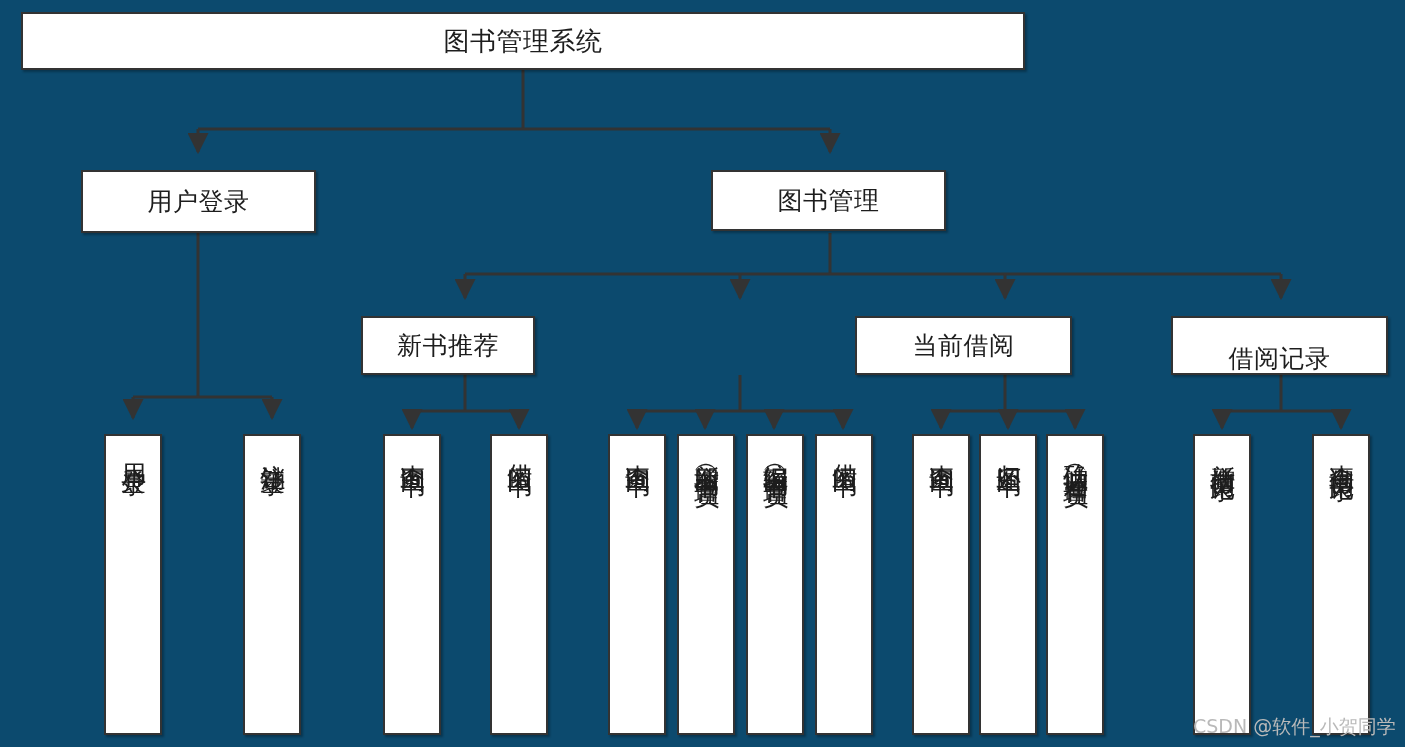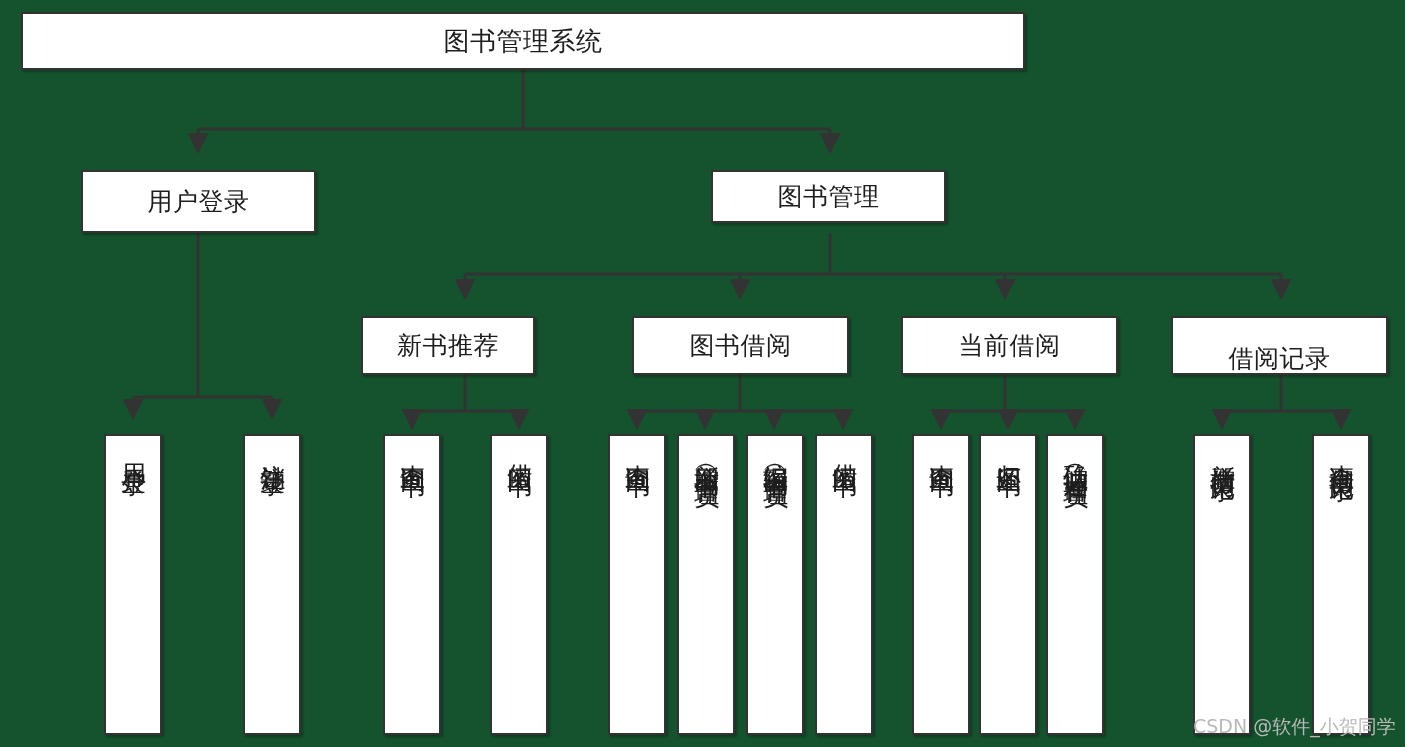--- a/index.html
+++ b/index.html
@@ -8,21 +8,21 @@
     padding: 0;
     background: #ffffff;
   }
   body {
     font-family: "DejaVu Sans", "Liberation Sans", sans-serif;
   }
   #canvas {
     position: relative;
     width: 1405px;
     height: 747px;
-    background: #14532d;
+    background: #0c4a6e;
     overflow: hidden;
   }
   #edges {
     position: absolute;
     left: 0;
     top: 0;
     width: 1405px;
     height: 747px;
     pointer-events: none;
   }
@@ -130,31 +130,28 @@
     </g>
   </svg>
 
   <div class="node h root" style="left:21px; top:12px; width:1004px; height:58px;">
     <span class="label">图书管理系统</span>
   </div>
 
   <div class="node h" style="left:81px; top:170px; width:235px; height:63px;">
     <span class="label">用户登录</span>
   </div>
-  <div class="node h" style="left:711px; top:170px; width:235px; height:53px;">
+  <div class="node h" style="left:711px; top:170px; width:235px; height:61px;">
     <span class="label">图书管理</span>
   </div>
 
   <div class="node h" style="left:361px; top:316px; width:174px; height:59px;">
     <span class="label">新书推荐</span>
   </div>
-  <div class="node h" style="left:632px; top:316px; width:217px; height:59px;">
-    <span class="label">图书借阅</span>
-  </div>
-  <div class="node h" style="left:901px; top:316px; width:217px; height:59px;">
+  <div class="node h" style="left:855px; top:316px; width:217px; height:59px;">
     <span class="label">当前借阅</span>
   </div>
   <div class="node h" style="left:1171px; top:316px; width:217px; height:59px;align-items:flex-end;">
     <span class="label">借阅记录</span>
   </div>
 
   <div class="node v" style="left:104px; top:434px; width:58px; height:301px;">
     <span class="label">用户登录</span>
   </div>
   <div class="node v" style="left:243px; top:434px; width:58px; height:301px;">

